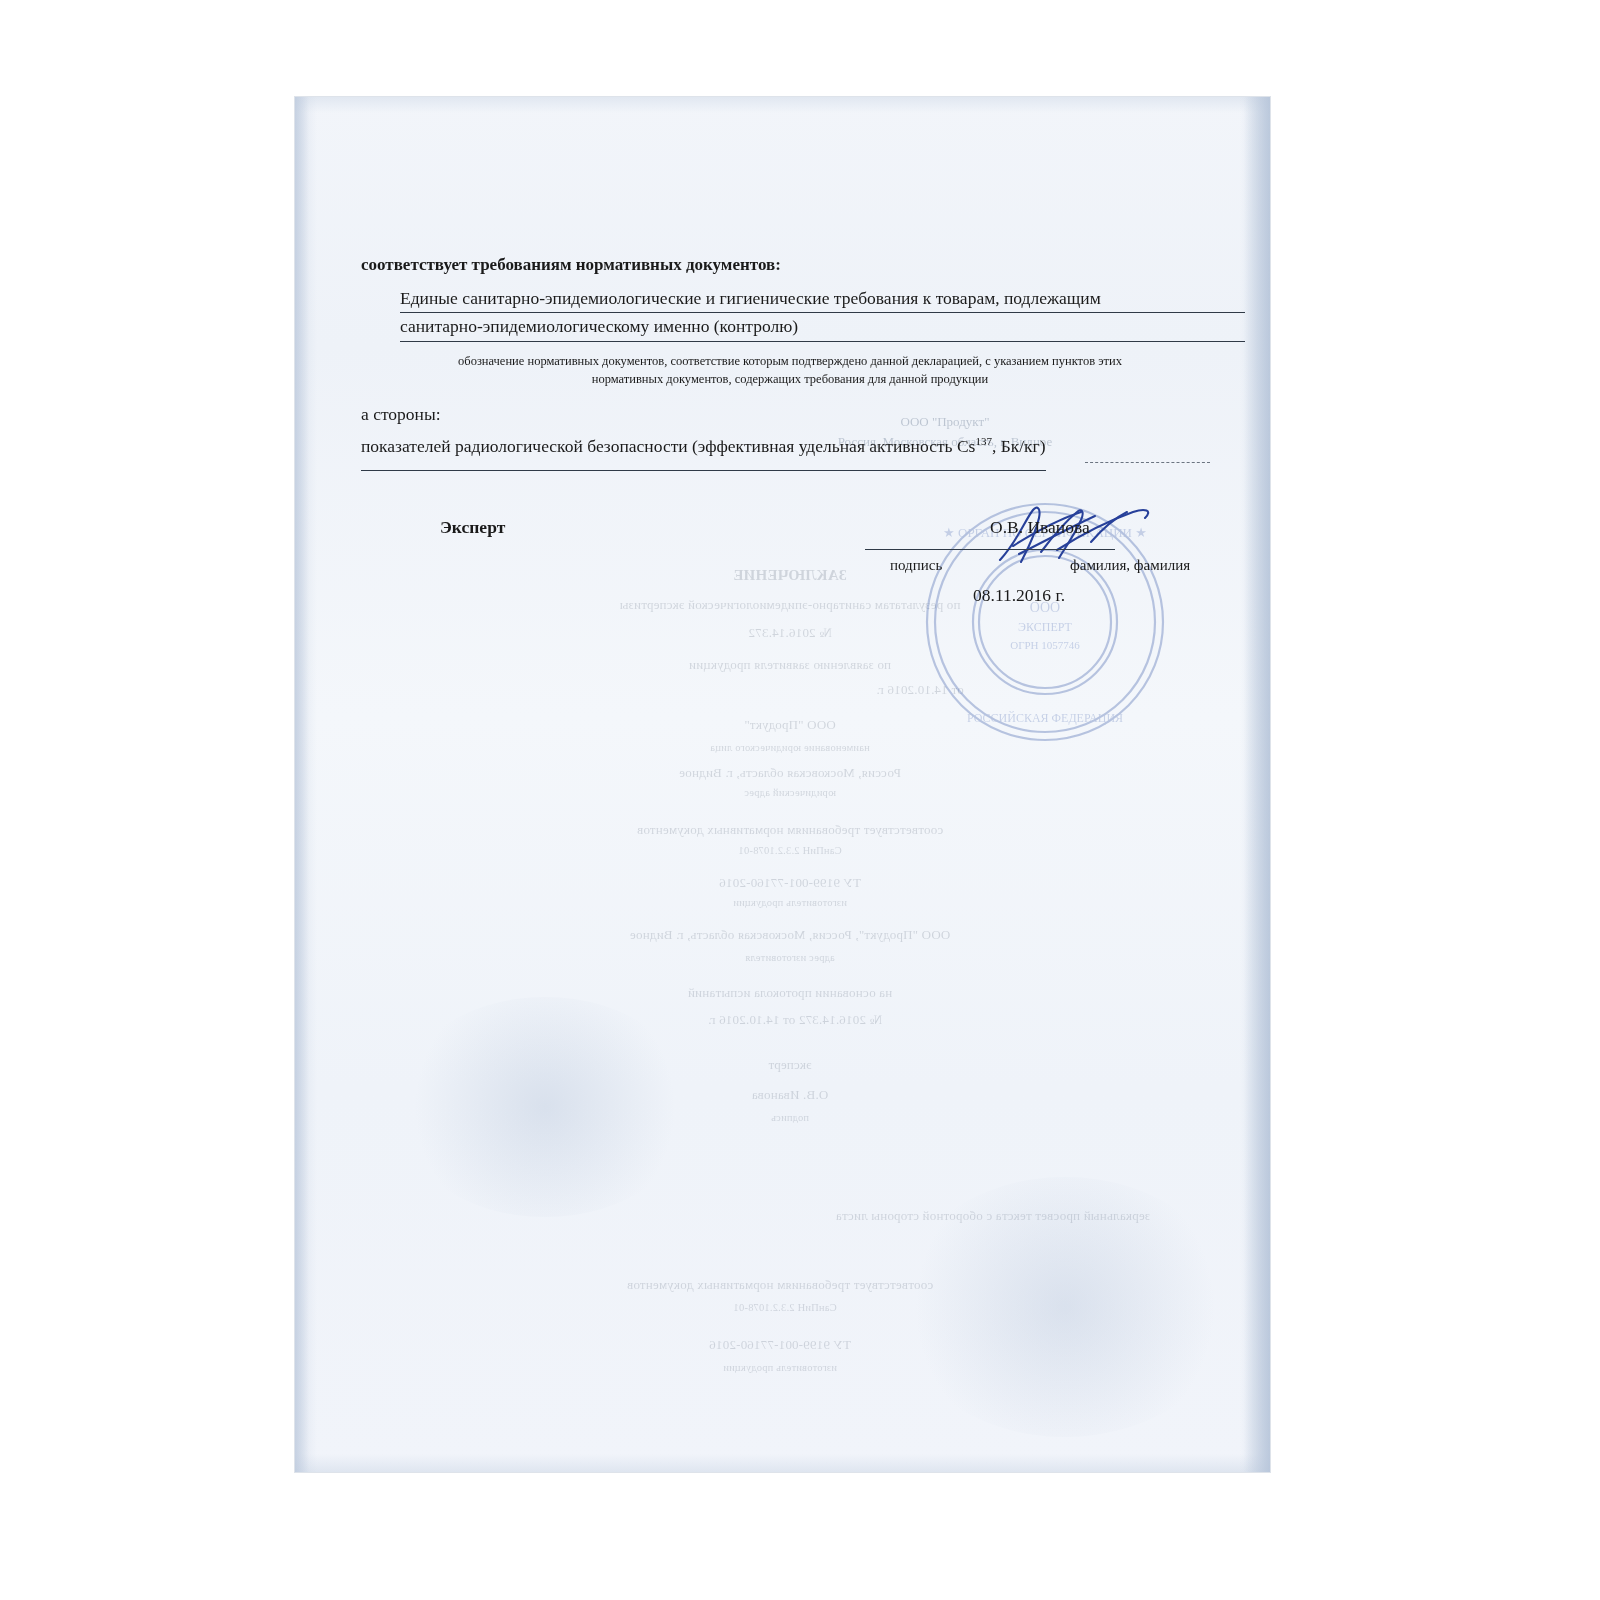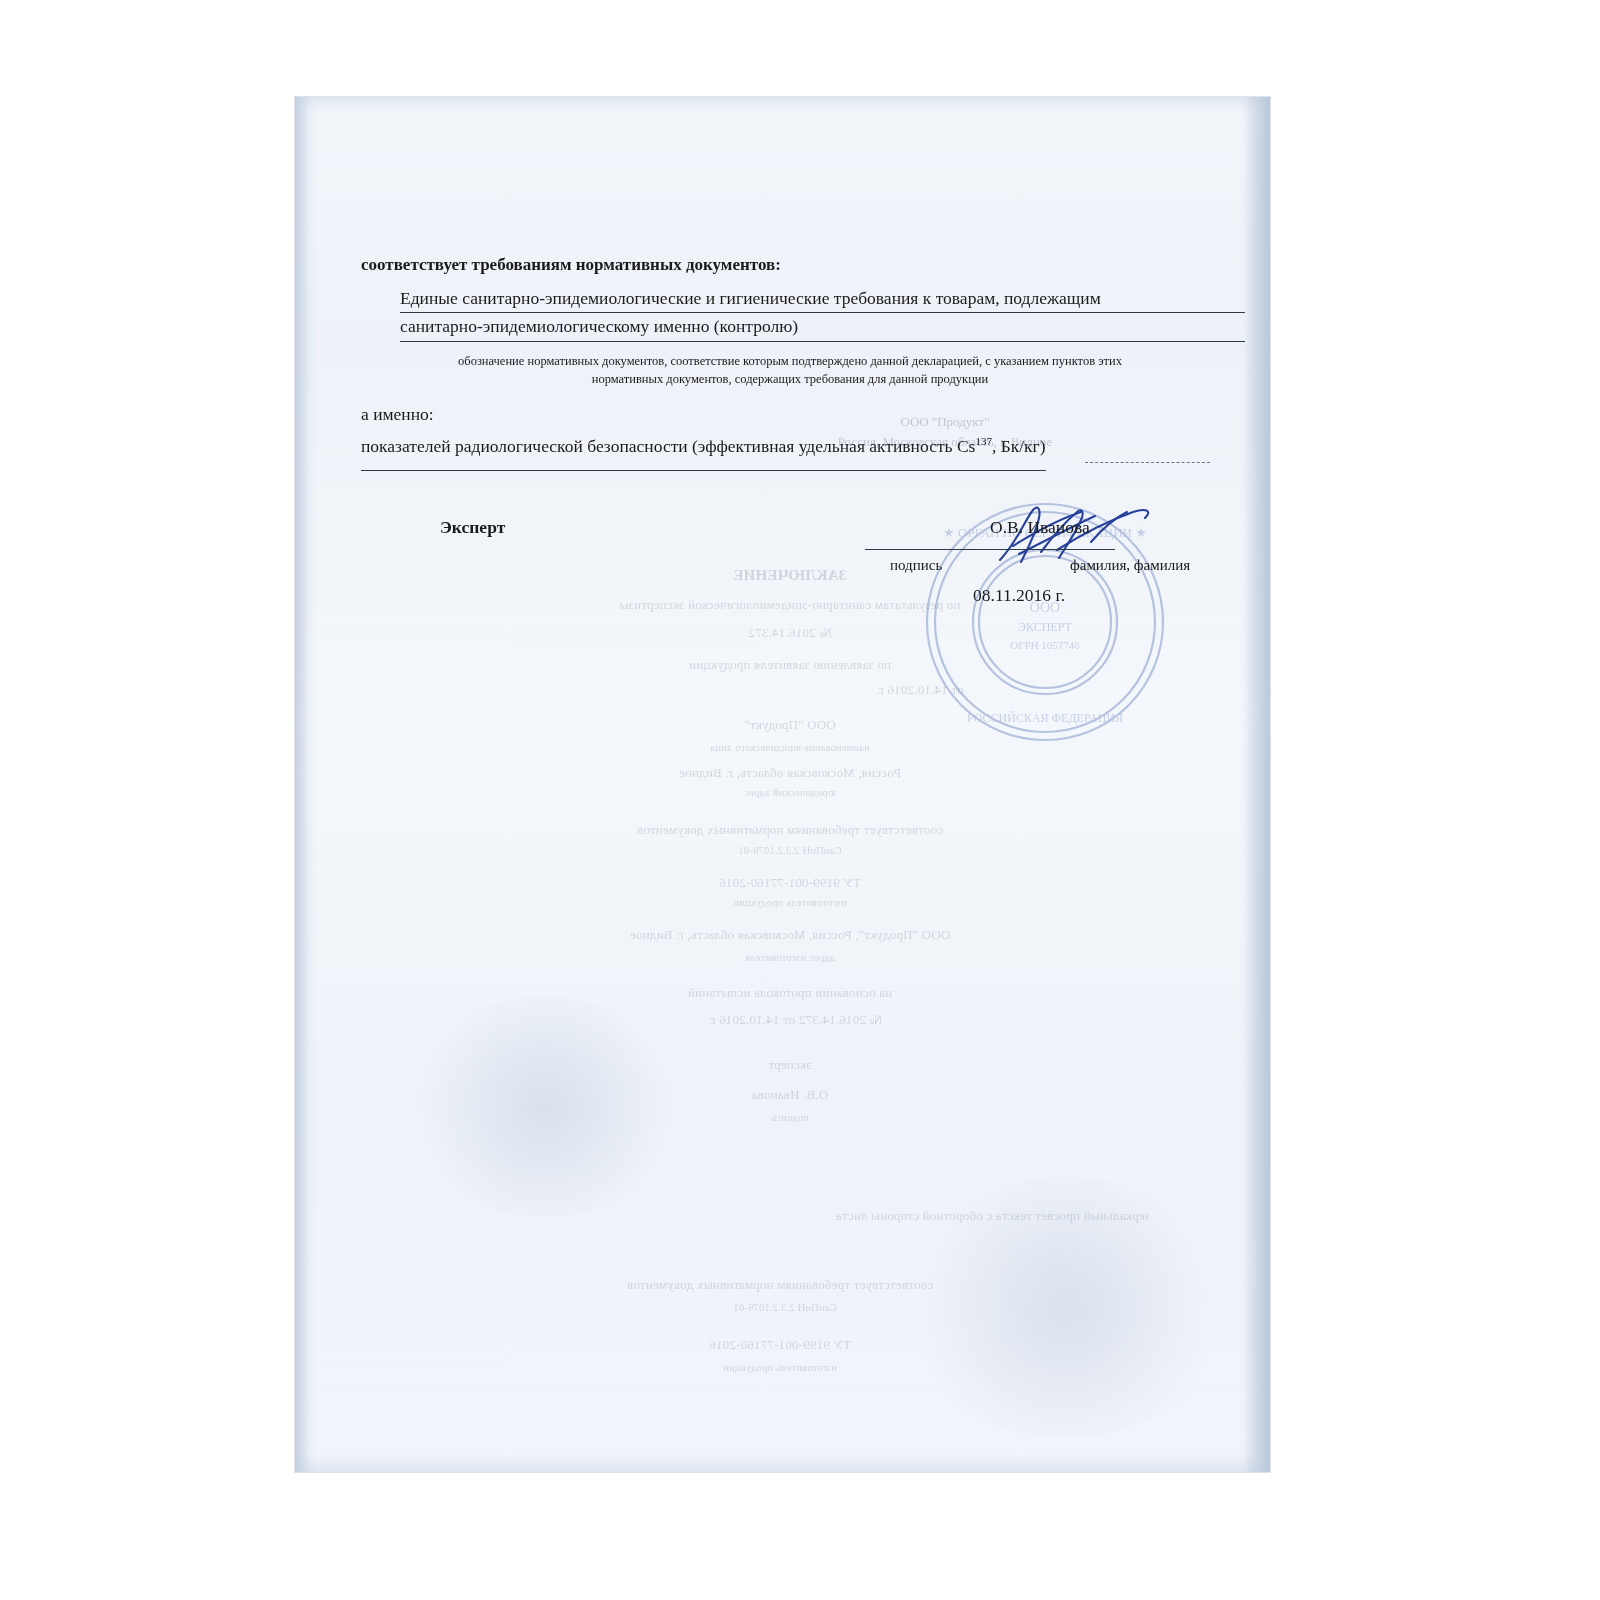--- a/index.html
+++ b/index.html
@@ -258,21 +258,21 @@
       <div class="norm-doc" style="left:66px; top:188px; width:845px;margin-left:39px;">
         <span class="u">Единые  санитарно-эпидемиологические  и  гигиенические  требования  к  товарам,  подлежащим</span>
         <span class="u">санитарно-эпидемиологическому именно (контролю)</span>
       </div>
 
       <div class="caption" style="left:80px; top:255px; width:830px;">
         <div>обозначение нормативных документов, соответствие которым подтверждено данной декларацией, с указанием пунктов этих</div>
         <div>нормативных документов, содержащих требования для данной продукции</div>
       </div>
 
-      <div class="namely" style="left:66px; top:307px;">а именно:</div>
+      <div class="namely" style="left:66px; top:307px;">а стороны:</div>
 
       <div class="indicator" style="left:66px; top:338px;">
         <span>показателей радиологической безопасности (эффективная удельная активность Cs</span><sup>137</sup><span>, Бк/кг)</span>
       </div>
       <div class="dashline" style="left:790px; top:365px; width:125px;"></div>
 
       <div class="expert-label" style="left:145px; top:420px;">Эксперт</div>
 
       <svg id="stamp" viewBox="0 0 250 250">
         <g fill="none" stroke="#2b4ea2" stroke-width="2.2">

